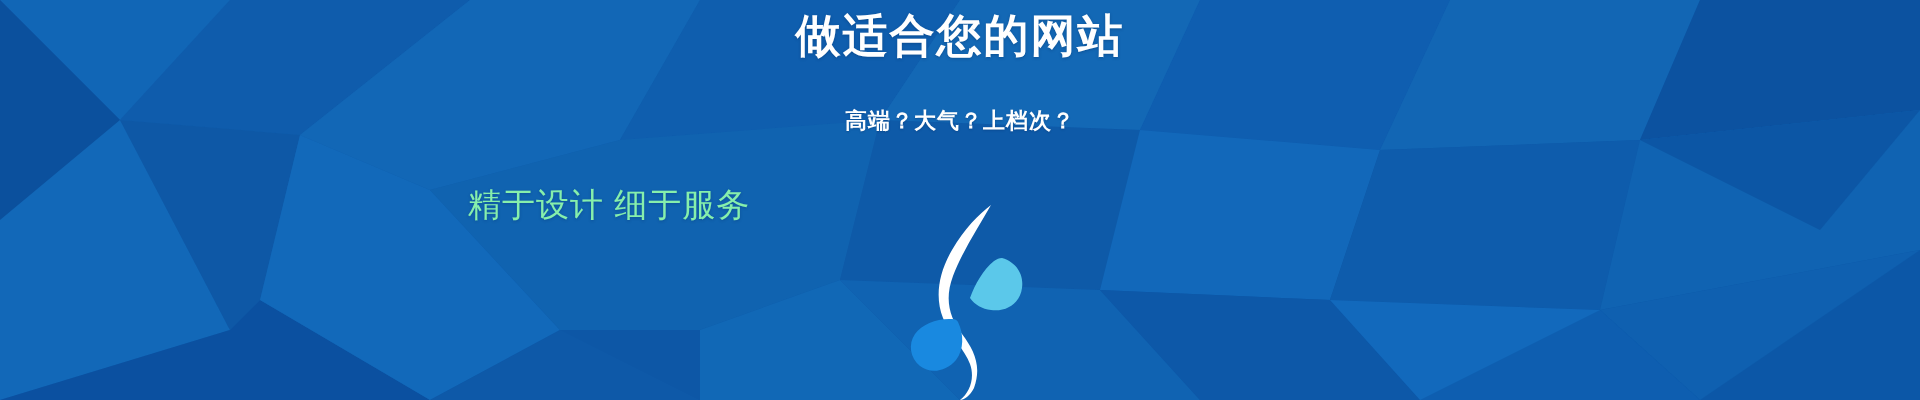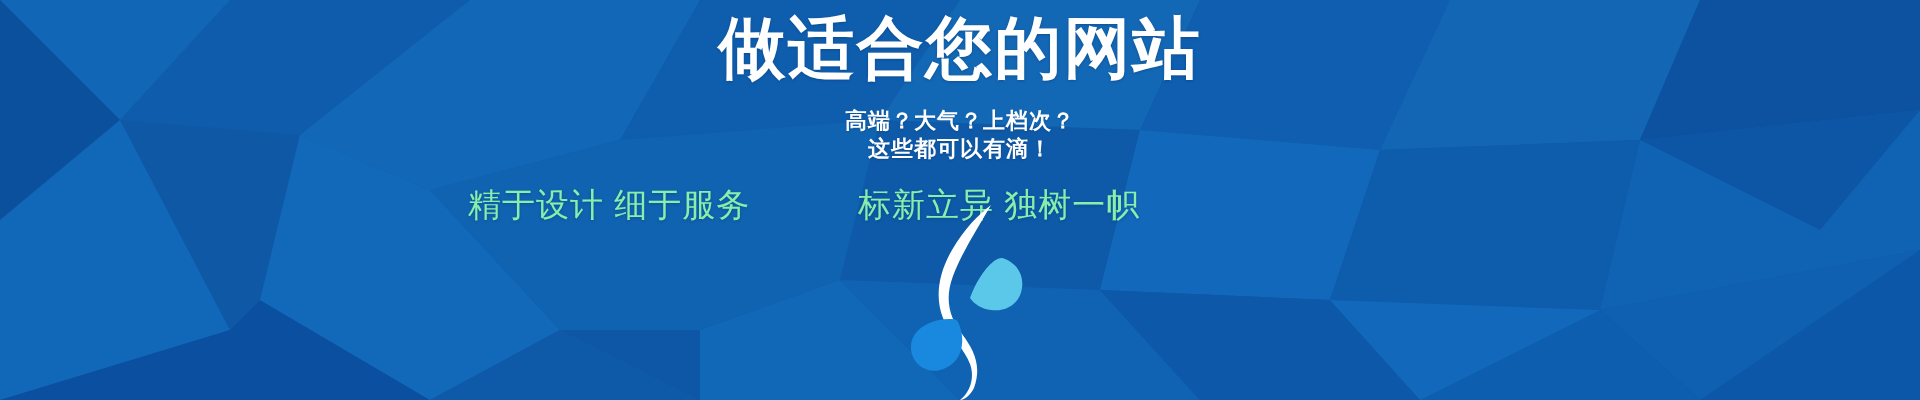--- a/index.html
+++ b/index.html
@@ -29,21 +29,21 @@
   }
 
   
   .headline {
     position: absolute;
     left: 0;
     right: 0;
     top: 12px;
     text-align: center;
     color: #ffffff;
-    font-size: 67px;
+    font-size: 45px;
     font-weight: bold;
     letter-spacing: 2px;
     line-height: 1.08;
     text-shadow: 0 1px 3px rgba(0,40,90,0.35);
     white-space: nowrap;
   }
   .subhead-en {
     position: absolute;
     left: 0;
     right: 0;
@@ -150,25 +150,23 @@
       <polygon points="960,0 880,120 1140,130 1200,0" fill="#1369b8" opacity="0.35"></polygon>
     </g>
   </svg>
 
   <div class="content">
 
     <div class="headline">做适合您的网站</div>
 
 
     <div class="qline qline-1">高端？大气？上档次？</div>
-    <div class="qline qline-2">这些都可以有滴！</div>
 
     <div class="slogan-row">
       <div class="slogan slogan-left">精于设计 细于服务</div>
-      <div class="slogan slogan-right">标新立异 独树一帜</div>
     </div>
 
     <svg class="logo" viewBox="0 0 150 200">
 
       <path d="M101,5
                C 88,28 72,52 63,76
                C 54,100 60,118 72,134
                C 84,150 92,166 84,188
                C 80,196 74,200 70,200
                C 80,192 85,178 80,164

